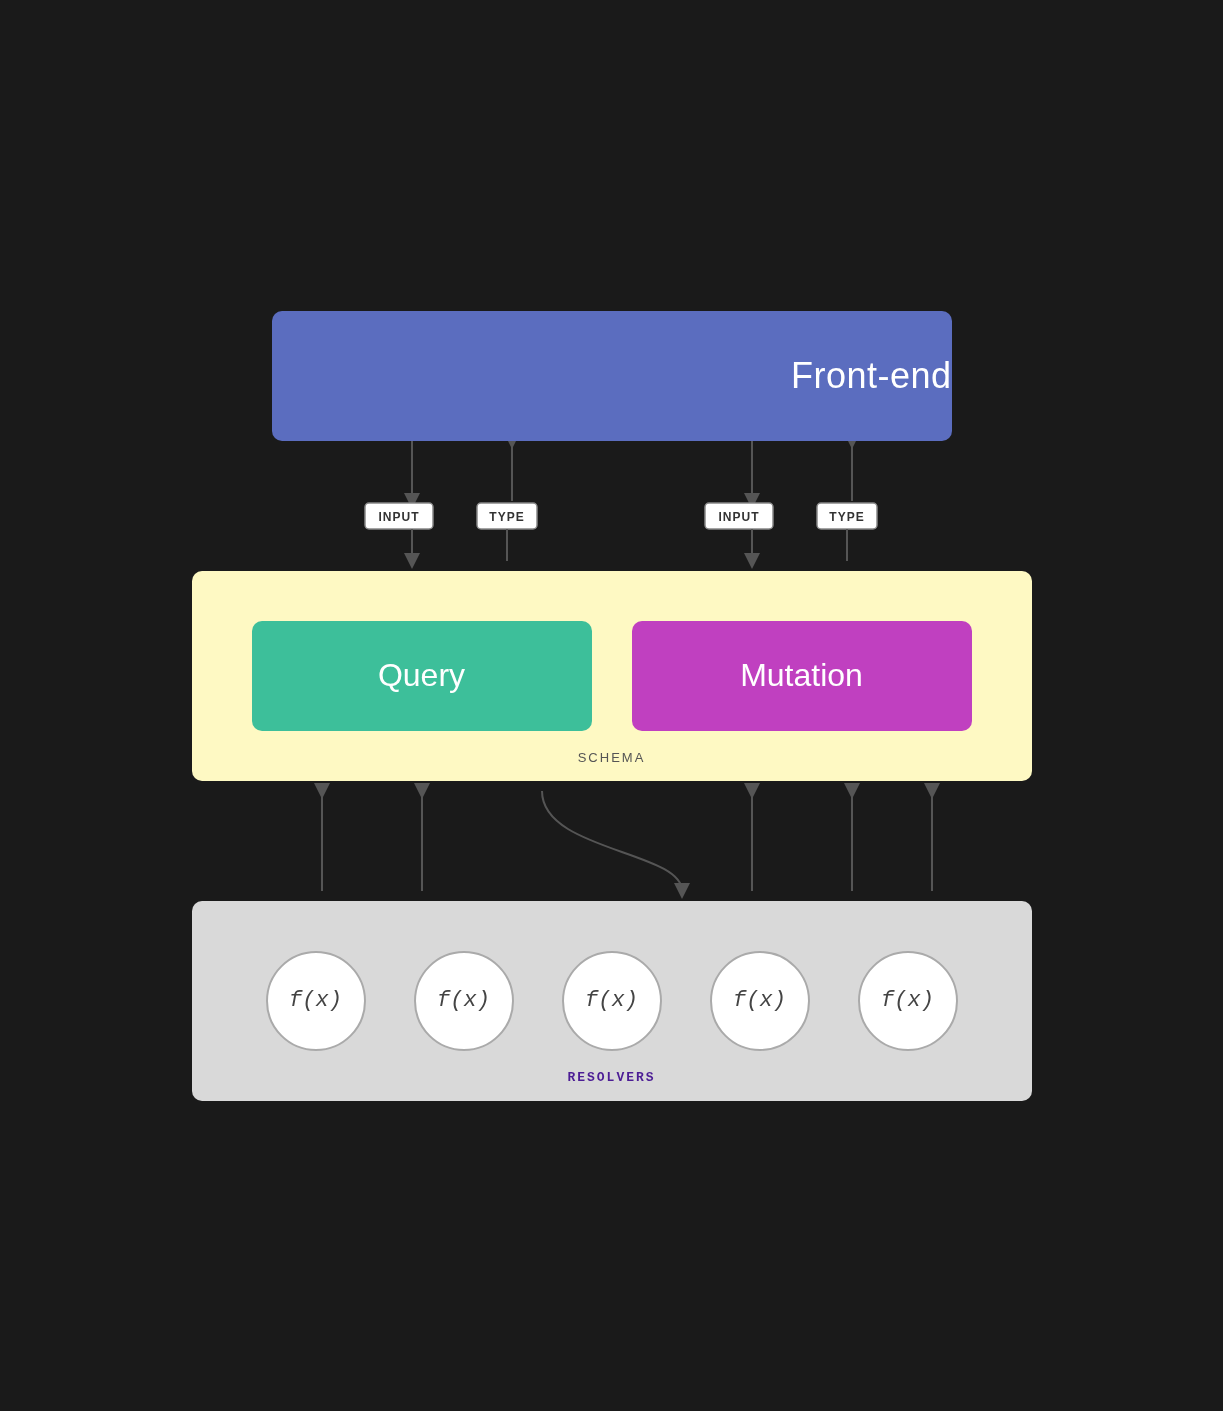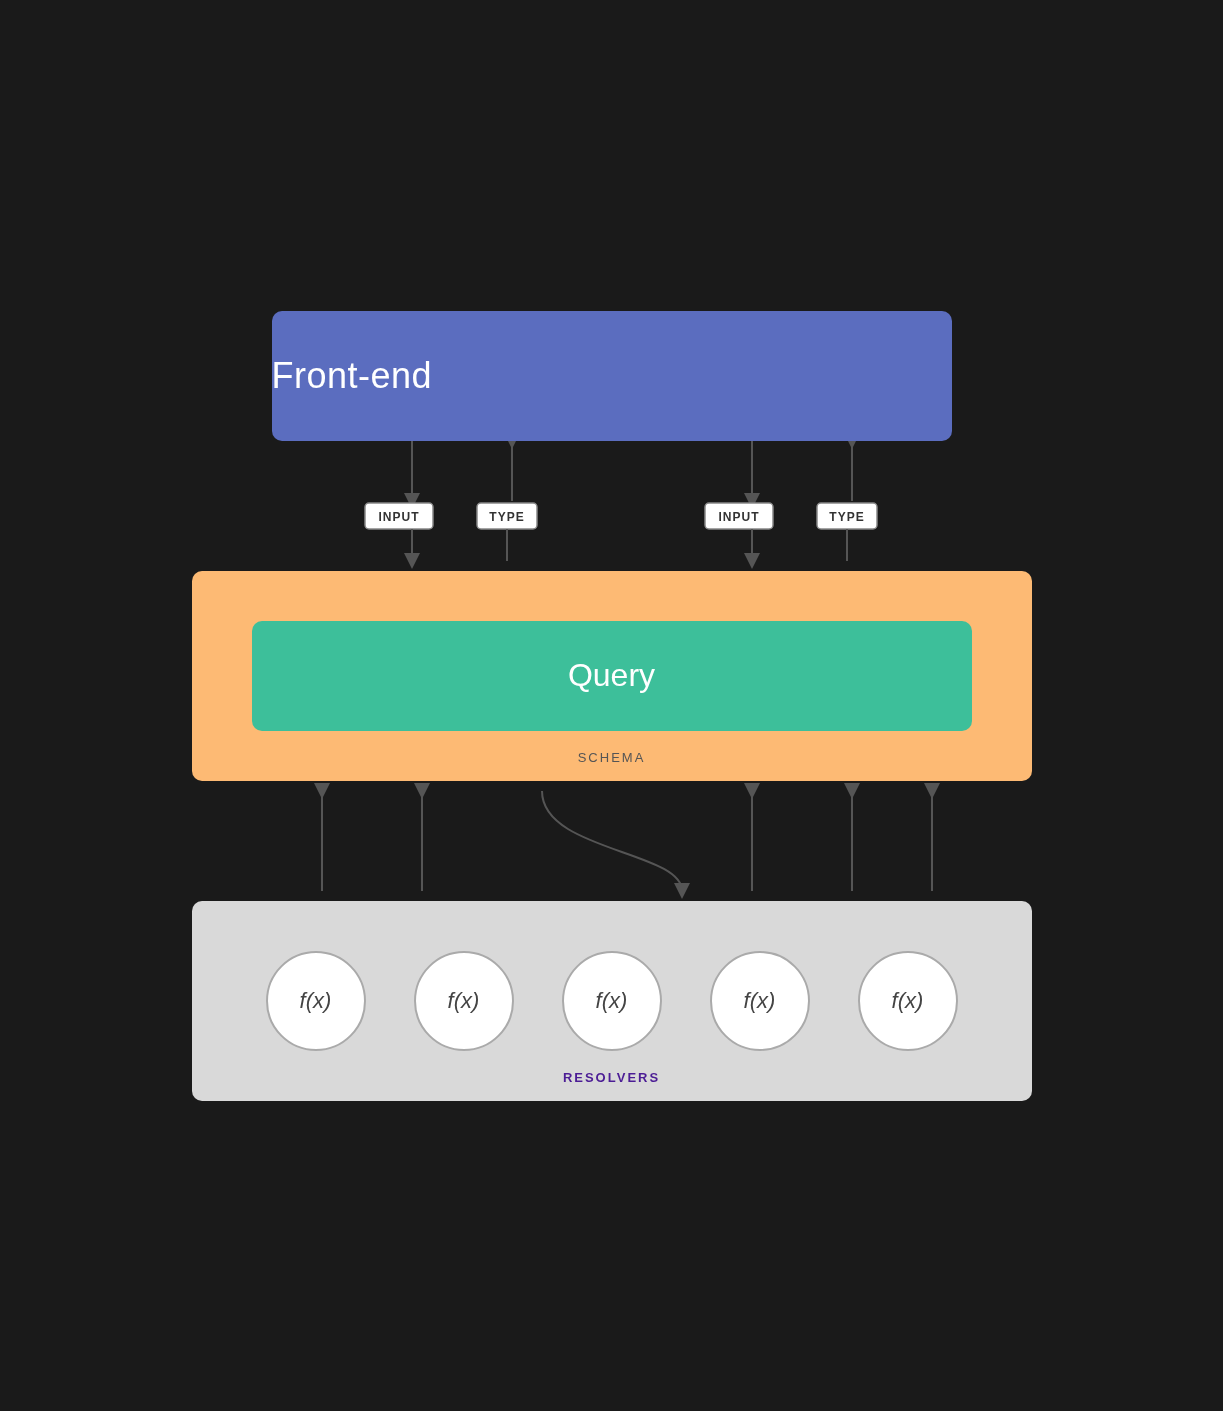--- a/index.html
+++ b/index.html
@@ -32,30 +32,30 @@
     }
 
     
     .frontend-box {
       background: #5b6dbf;
       border-radius: 10px;
       width: 680px;
       height: 130px;
       display: flex;
       align-items: center;
-      justify-content: flex-start;
+      justify-content: flex-end;
       color: white;
       font-size: 36px;
       font-weight: 400;
       letter-spacing: 0.5px;
     }
 
     
     .schema-box {
-      background: #fdba74;
+      background: #fef9c3;
       border-radius: 10px;
       width: 840px;
       padding: 40px 60px 50px 60px;
       position: relative;
     }
 
     .schema-label {
       position: absolute;
       bottom: 16px;
       left: 50%;
@@ -112,20 +112,21 @@
     
     .resolvers-box {
       background: #d9d9d9;
       border-radius: 10px;
       width: 840px;
       padding: 50px 60px 50px 60px;
       position: relative;
       display: flex;
       flex-direction: column;
       align-items: center;
+      font-family: Liberation Mono, monospace;
     }
 
     .resolvers-label {
       position: absolute;
       bottom: 16px;
       left: 50%;
       transform: translateX(-50%);
       font-size: 13px;
       font-weight: 700;
       letter-spacing: 2px;
@@ -208,20 +209,25 @@
 
     <div class="schema-box">
       <div class="schema-inner">
 
         <div class="schema-half">
           <div class="query-box">
             <span>Query</span>
           </div>
         </div>
 
+        <div class="schema-half">
+          <div class="mutation-box">
+            <span>Mutation</span>
+          </div>
+        </div>
 
       </div>
 
       <span class="schema-label">SCHEMA</span>
     </div>
 
     <svg class="arrows-svg" width="840" height="120">
       <defs>
         <marker id="arrowhead-down2" markerWidth="8" markerHeight="8" refX="4" refY="4" orient="auto">
           <path d="M0,0 L8,4 L0,8 Z" fill="#555"></path>

